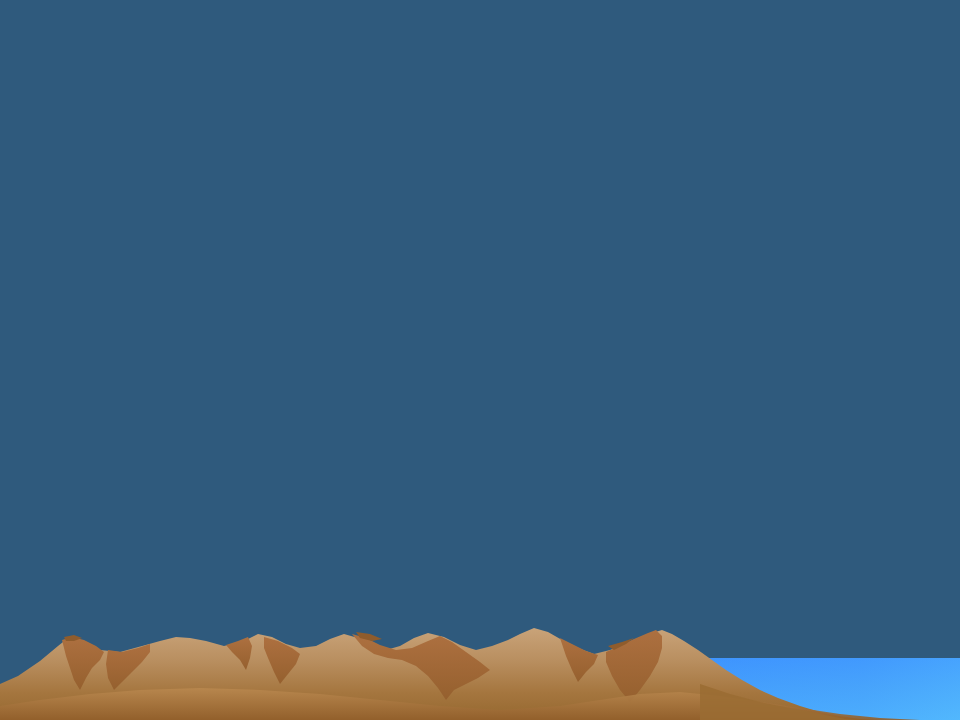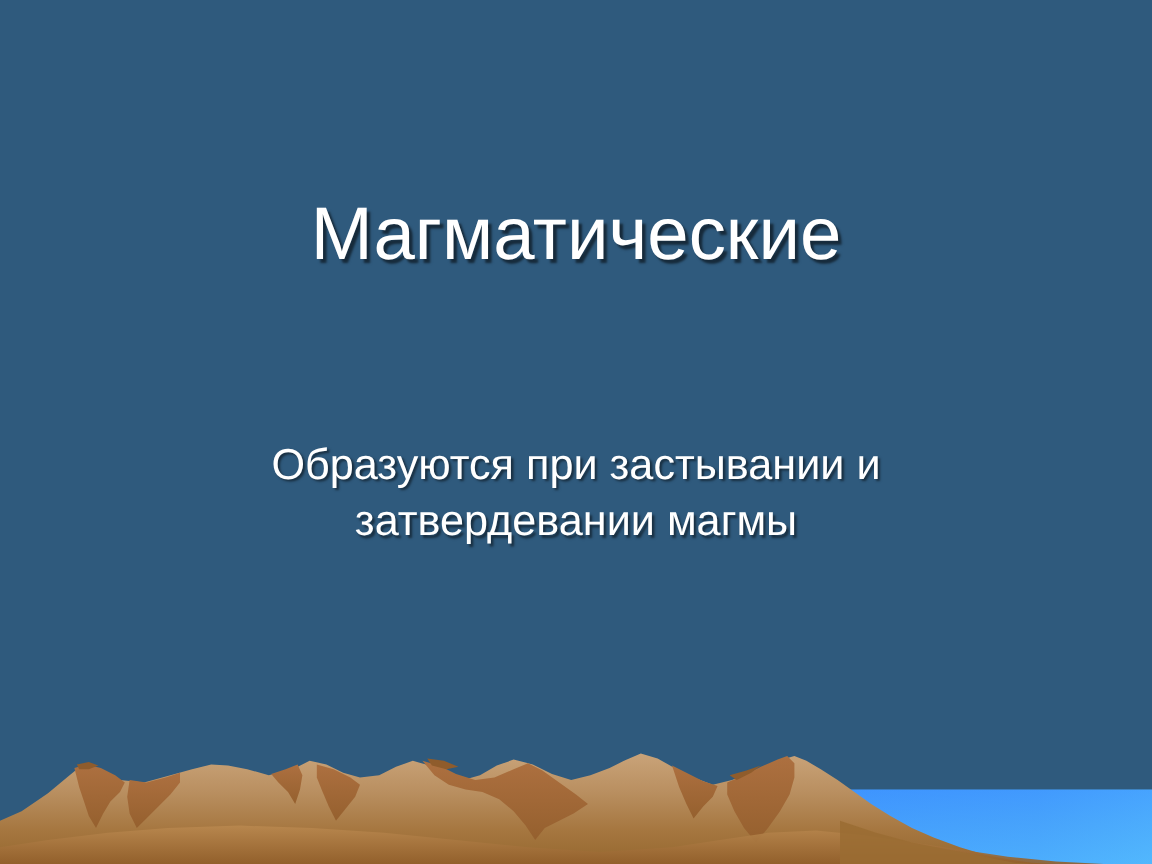--- a/index.html
+++ b/index.html
@@ -179,21 +179,16 @@
         L920,720 L960,720 L0,720 Z" opacity="0.9"></path>
     </g>
 
     <g>
       <path fill="#9a6c33" d="M700,684 L730,694 L760,702 L790,708 L812,712
         L830,716 L846,719 L860,720 L700,720 Z" opacity="0.85"></path>
     </g>
   </svg>
 
   <div id="title-block">
-    <span class="tline">Магматические</span>
   </div>
 
-  <div id="subtitle-block">
-    <span class="tline">Образуются при застывании и</span>
-    <span class="tline">затвердевании магмы</span>
-  </div>
 
 </div>
 
 </body></html>

